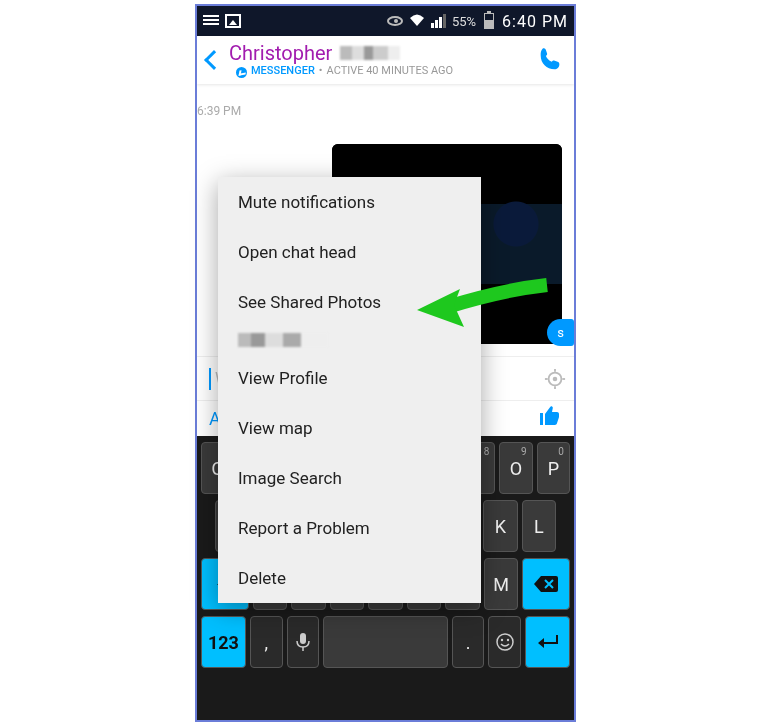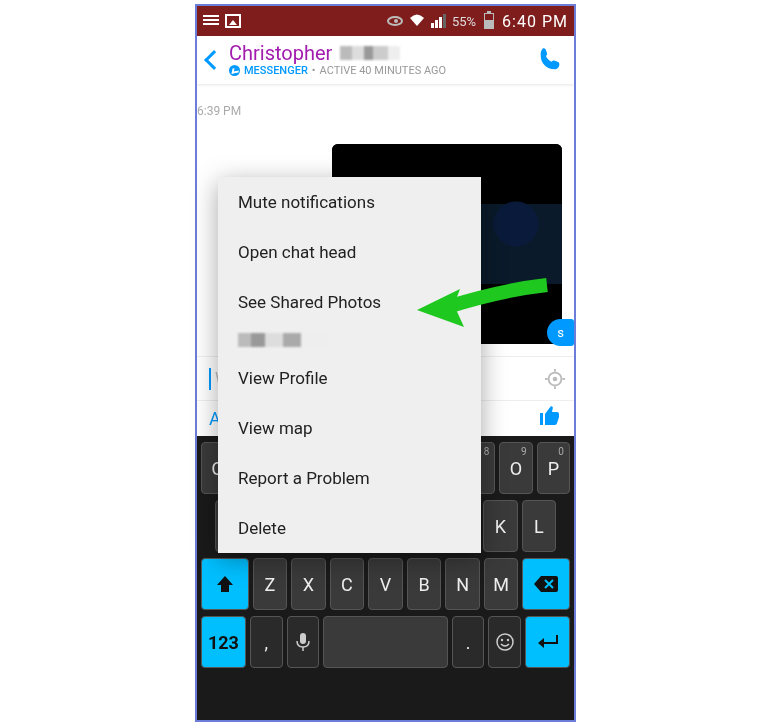--- a/index.html
+++ b/index.html
@@ -1,19 +1,19 @@
 <!DOCTYPE html>
 <html><head>
 <meta charset="utf-8">
 <style>
   *{box-sizing:border-box;margin:0;padding:0;font-family:Roboto,Arial,sans-serif;}
   body{width:771px;height:726px;background:#fff;position:relative;overflow:hidden;}
   .phone{position:absolute;left:195px;top:4px;width:381px;height:718px;border:2px solid #6b7dd8;background:#fff;overflow:hidden;}
   
-  .status-bar{height:30px;background:#7f1d1d;color:#fff;display:flex;align-items:center;justify-content:space-between;padding:0 6px;font-size:14px;}
+  .status-bar{height:30px;background:#0f172a;color:#fff;display:flex;align-items:center;justify-content:space-between;padding:0 6px;font-size:14px;}
   .status-left{display:flex;gap:6px;align-items:center;}
   .status-right{display:flex;gap:5px;align-items:center;}
   .st-icon{width:16px;height:16px;display:inline-flex;align-items:center;justify-content:center;}
   .kbd-lines{width:18px;height:12px;background:repeating-linear-gradient(#fff 0 2px,transparent 2px 4px);}
   .pic-icon{width:16px;height:14px;border:2px solid #fff;position:relative;}
   .pic-icon::after{content:"";position:absolute;left:2px;bottom:1px;width:0;height:0;border-left:4px solid transparent;border-right:4px solid transparent;border-bottom:5px solid #fff;}
   .eye{width:18px;height:10px;border:2px solid #bbb;border-radius:50%;position:relative;}
   .eye::after{content:"";position:absolute;left:5px;top:1px;width:4px;height:4px;background:#bbb;border-radius:50%;}
   .wifi{font-size:16px;color:#fff;}
   .sig{display:inline-flex;align-items:flex-end;gap:1px;}
@@ -26,21 +26,21 @@
   .batt::before{content:"";position:absolute;top:-3px;left:2px;width:4px;height:2px;background:#bbb;}
   .batt::after{content:"";position:absolute;bottom:0;left:0;right:0;height:55%;background:#bbb;}
   .pct{font-size:13px;color:#ddd;}
   .clock{font-size:16px;color:#fff;letter-spacing:1px;}
   
   .chat-header{height:48px;background:#fff;display:flex;align-items:center;padding:0 10px;box-shadow:0 1px 3px rgba(0,0,0,0.1);position:relative;z-index:2;}
   .back-chev{width:14px;height:14px;border-left:3px solid #0099ff;border-bottom:3px solid #0099ff;transform:rotate(45deg);margin-right:8px;}
   .header-text{flex:1;line-height:1.1;}
   .contact-name{font-size:20px;color:#a21caf;font-weight:400;display:flex;align-items:center;gap:8px;}
   .blur{width:60px;height:14px;background:linear-gradient(90deg,#bbb 0 20%,#ddd 20% 40%,#999 40% 55%,#ccc 55% 80%,#eee 80% 100%);filter:blur(1px);}
-  .sub{font-size:11px;color:#999;display:flex;align-items:flex-start;gap:4px;margin-top:1px;}
+  .sub{font-size:11px;color:#999;display:flex;align-items:flex-end;gap:4px;margin-top:1px;margin-left:7px;}
   .msgr-badge{width:11px;height:11px;background:#0099ff;border-radius:50%;position:relative;}
   .msgr-badge::after{content:"";position:absolute;left:3px;top:3px;width:5px;height:3px;border-left:2px solid #fff;border-bottom:2px solid #fff;transform:rotate(-10deg) skewX(-20deg);}
   .msgr-txt{color:#0099ff;font-weight:500;}
   .call-btn{width:28px;height:28px;color:#0099ff;}
   
   .chat-body{background:#fff;position:relative;height:300px;}
   .timestamp{text-align:left;font-size:12px;color:#aaa;padding:20px 0 10px;}
   .photo-msg{position:absolute;right:12px;top:60px;width:230px;height:200px;background:#000;border-radius:6px;overflow:hidden;}
   .photo-msg::before{content:"";position:absolute;inset:0;background:
     radial-gradient(circle at 20% 40%,#0a5f4a 0 20px,transparent 21px),
@@ -304,20 +304,21 @@
 
 <div class="popup">
   <div class="popup-item">Mute notifications</div>
   <div class="popup-item">Open chat head</div>
   <div class="popup-item">See Shared Photos</div>
   <div class="popup-sep">
       <span class="blur2"></span>
     </div>
   <div class="popup-item">View Profile</div>
   <div class="popup-item">View map</div>
+  <div class="popup-item">Image Search</div>
   <div class="popup-item">Report a Problem</div>
   <div class="popup-item">Delete</div>
 </div>
 
 <svg class="arrow" width="140" height="60" viewBox="0 0 140 60">
   <path d="M135 10 Q90 15 35 32" fill="none" stroke="#1ec81e" stroke-width="14"></path>
   <path d="M5 35 L48 14 L42 30 L52 52 Z" fill="#1ec81e"></path>
 </svg>
 
 </body></html>

